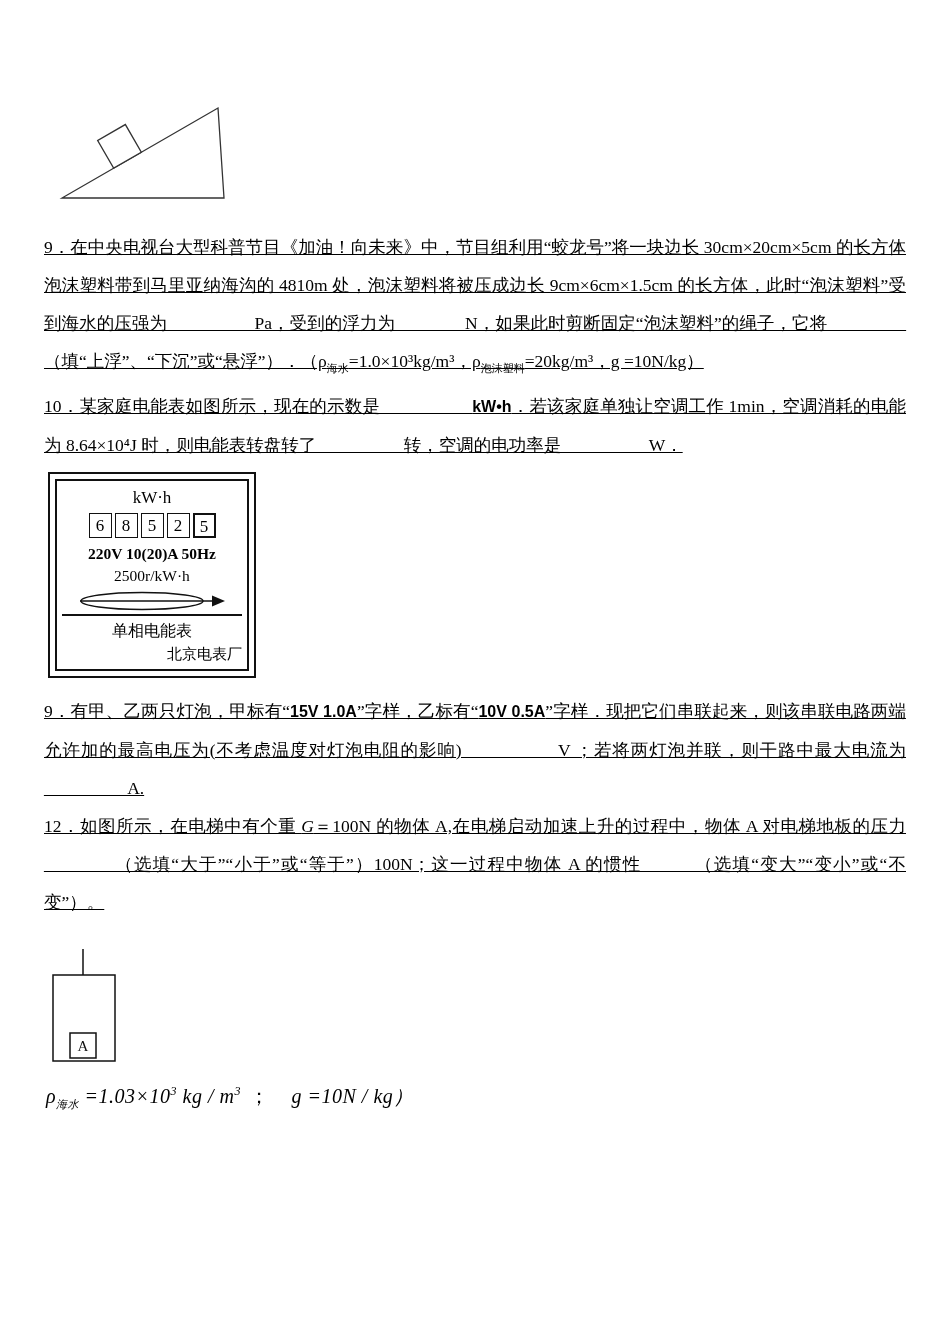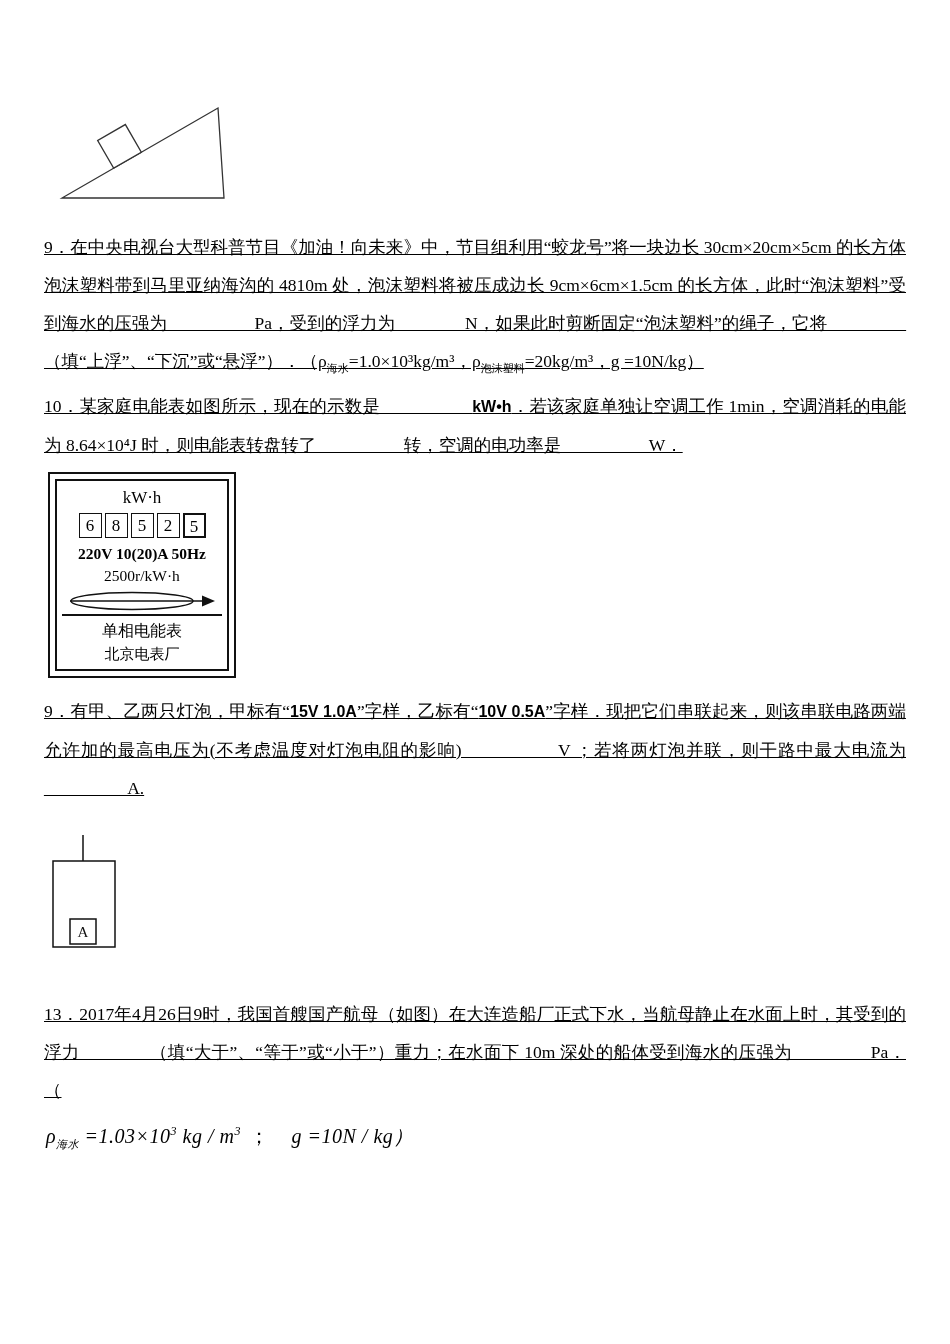--- a/index.html
+++ b/index.html
@@ -28,21 +28,21 @@
   
   .fig-incline { margin: 102px 0 26px 12px; display: block; }
 
   
   #q9  { margin-top: 26px; }
   #q11 { margin-top: 12px; }
   #q13 { margin-top: 40px; }
 
   
   .meter {
-    width: 188px;
+    width: 208px;
     border: 2.5px solid #111;
     padding: 5px;
     margin: 8px 0 14px 4px;
   }
   .meter-inner {
     border: 2px solid #111;
     text-align: center;
     padding: 6px 5px 5px;
   }
   .meter-unit { font-size: 17px; line-height: 22px; }
@@ -62,21 +62,21 @@
   .digit-last { border-width: 2.5px; }
   .meter-spec { font-size: 15.5px; margin-top: 7px; white-space: nowrap; font-weight: bold; }
   .meter-rate { font-size: 15.5px; margin-top: 4px; }
   .meter-disk { display: block; margin: 4px auto 0; }
   .meter-footer {
     border-top: 2px solid #111;
     margin-top: 1px;
     padding-top: 5px;
     font-size: 16px;
   }
-  .meter-factory { margin-top: 3px; font-size: 15px; }
+  .meter-factory { margin-top: 3px; font-size: 15px; text-align: right; }
 
   
   .fig-elevator { margin: 26px 0 0 6px; display: block; }
 
   
   .formula {
     margin: 14px 0 0 2px;
     font-style: italic;
     font-size: 20px;
     letter-spacing: 0.5px;
@@ -118,25 +118,25 @@
       </svg>
       <div class="meter-footer">
         <div class="meter-name">单相电能表</div>
         <div class="meter-factory">北京电表厂</div>
       </div>
     </div>
   </div>
 
   <p class="q" id="q11"><span>9．有甲、乙两只灯泡，甲标有“</span><span class="b">15V 1.0A</span><span>”字样，乙标有“</span><span class="b">10V 0.5A</span><span>”字样．现把它们串联起来，则该串联电路两端允许加的最高电压为(不考虑温度对灯泡电阻的影响)___________V ；若将两灯泡并联，则干路中最大电流为________ _A.</span></p>
 
+  <p class="q" id="q12"><span>12．如图所示，在电梯中有个重 </span><span class="it">G</span><span>＝100N 的物体 A,在电梯启动加速上升的过程中，物体 A 对电梯地板的压力________（选填“大于”“小于”或“等于”）100N；这一过程中物体 A 的惯性______（选填“变大”“变小”或“不变”）。</span></p>
 
   <svg class="fig-elevator" width="80" height="122" viewBox="0 0 80 122">
     <line x1="33" y1="2" x2="33" y2="28" stroke="#111" stroke-width="1.5"></line>
     <rect x="3" y="28" width="62" height="86" fill="none" stroke="#111" stroke-width="1.5"></rect>
     <rect x="20" y="86" width="26" height="25" fill="none" stroke="#111" stroke-width="1.5"></rect>
     <text x="33" y="104" text-anchor="middle" font-size="15" font-family="Liberation Serif, serif" fill="#111">A</text>
   </svg>
 
-  <p class="q" id="q13"><span>13．2017年4月26日9时，我国首艘国产航母（如图）在大连造船厂正式下水，当航母静止在水面上时，其受到的浮力________（填“大于”、“等于”或“小于”）重力；在水面下 10m 深处的船体受到海水的压强为_________Pa．（</span></p>
 
   <div class="formula"><span class="it">ρ</span><sub>海水</sub><span> =1.03×10</span><sup>3</sup><span> kg / m</span><sup>3</sup><span class="formula-sep">；</span><span class="it">g</span><span> =10N / kg</span><span>）</span></div>
 
 </div>
 
 </body></html>

